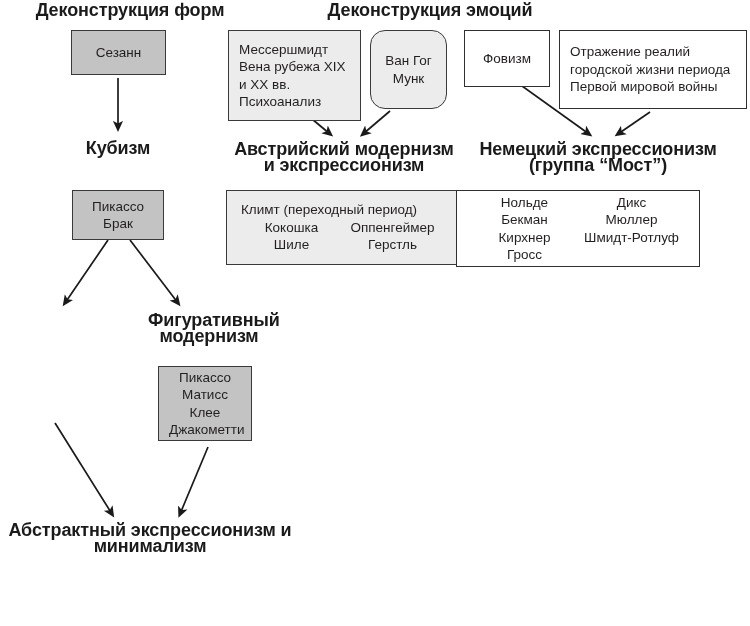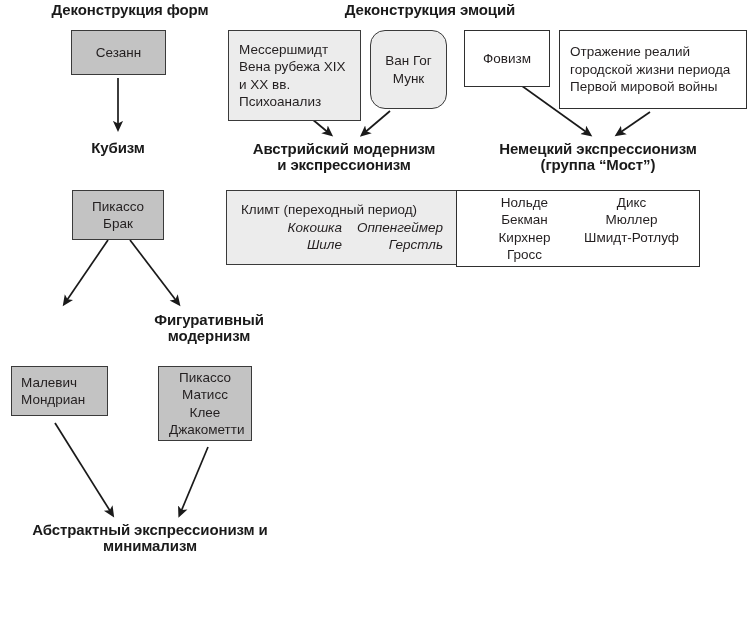--- a/index.html
+++ b/index.html
@@ -14,21 +14,21 @@
   #canvas {
     position: relative;
     width: 750px;
     height: 626px;
     background: #ffffff;
     overflow: hidden;
   }
   .hdr {
     position: absolute;
     font-weight: bold;
-    font-size: 15px;
+    font-size: 18px;
     line-height: 16px;
     color: #1a1a1a;
     text-align: center;
     letter-spacing: -0.1px;
     white-space: pre-line;
   }
   .box {
     position: absolute;
     box-sizing: border-box;
     border: 1.6px solid #3a3a3a;
@@ -45,21 +45,21 @@
   .box .pad { padding: 0 10px; }
   .c-center { text-align: center; }
   .c-left { text-align: left; }
   .cols {
     display: flex;
     width: 100%;
     box-sizing: border-box;
   }
   .cols .col { flex: 1; }
   .cols .col.right { text-align: right; }
-  .cols .col.left { text-align: right; font-style: italic; }
+  .cols .col.left { text-align: center; }
   .cols .col.center { text-align: center; }
   .fullline { display: block; }
   svg.arrows {
     position: absolute;
     left: 0; top: 0;
     width: 750px;
     height: 626px;
     pointer-events: none;
   }
 </style>
@@ -174,26 +174,20 @@
         <span class="fullline">Мюллер</span>
         <span class="fullline">Шмидт-Ротлуф</span>
       </div>
     </div>
   </div>
 
 
   <div class="hdr" style="left:148px; top:312px; width:122px;">Фигуративный
 модернизм</div>
 
-  <div class="box gray-dark" style="left:11px; top:366px; width:97px; height:50px;">
-    <div class="pad c-left" style="padding:0 9px;">
-      <span class="fullline">Малевич</span>
-      <span class="fullline">Мондриан</span>
-    </div>
-  </div>
 
   <div class="box gray-dark" style="left:158px; top:366px; width:94px; height:75px;">
     <div class="pad c-center">
       <span class="fullline">Пикассо</span>
       <span class="fullline">Матисс</span>
       <span class="fullline">Клее</span>
       <span class="fullline">Джакометти</span>
     </div>
   </div>
 

